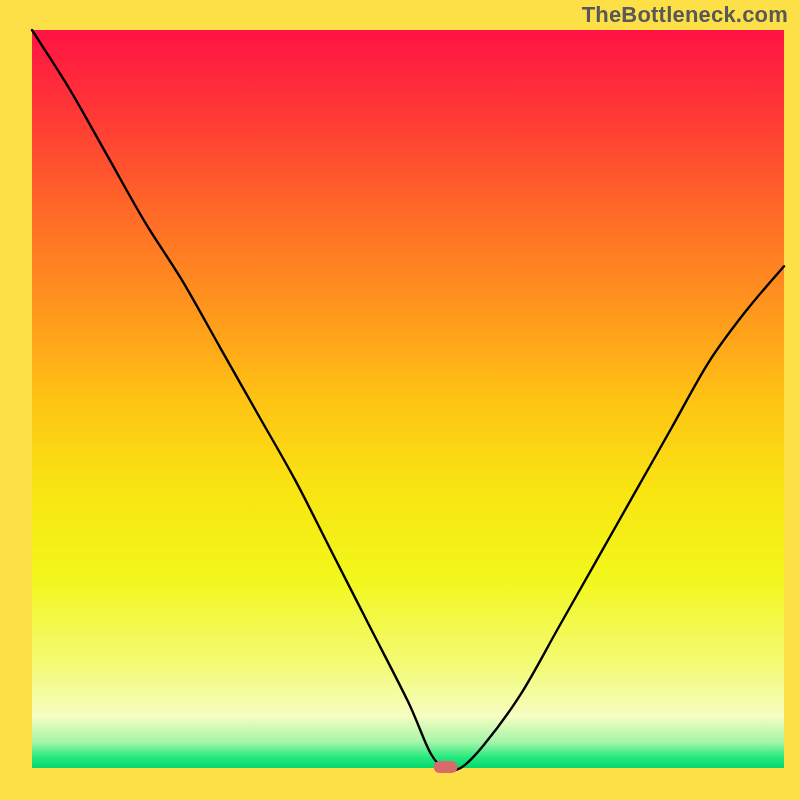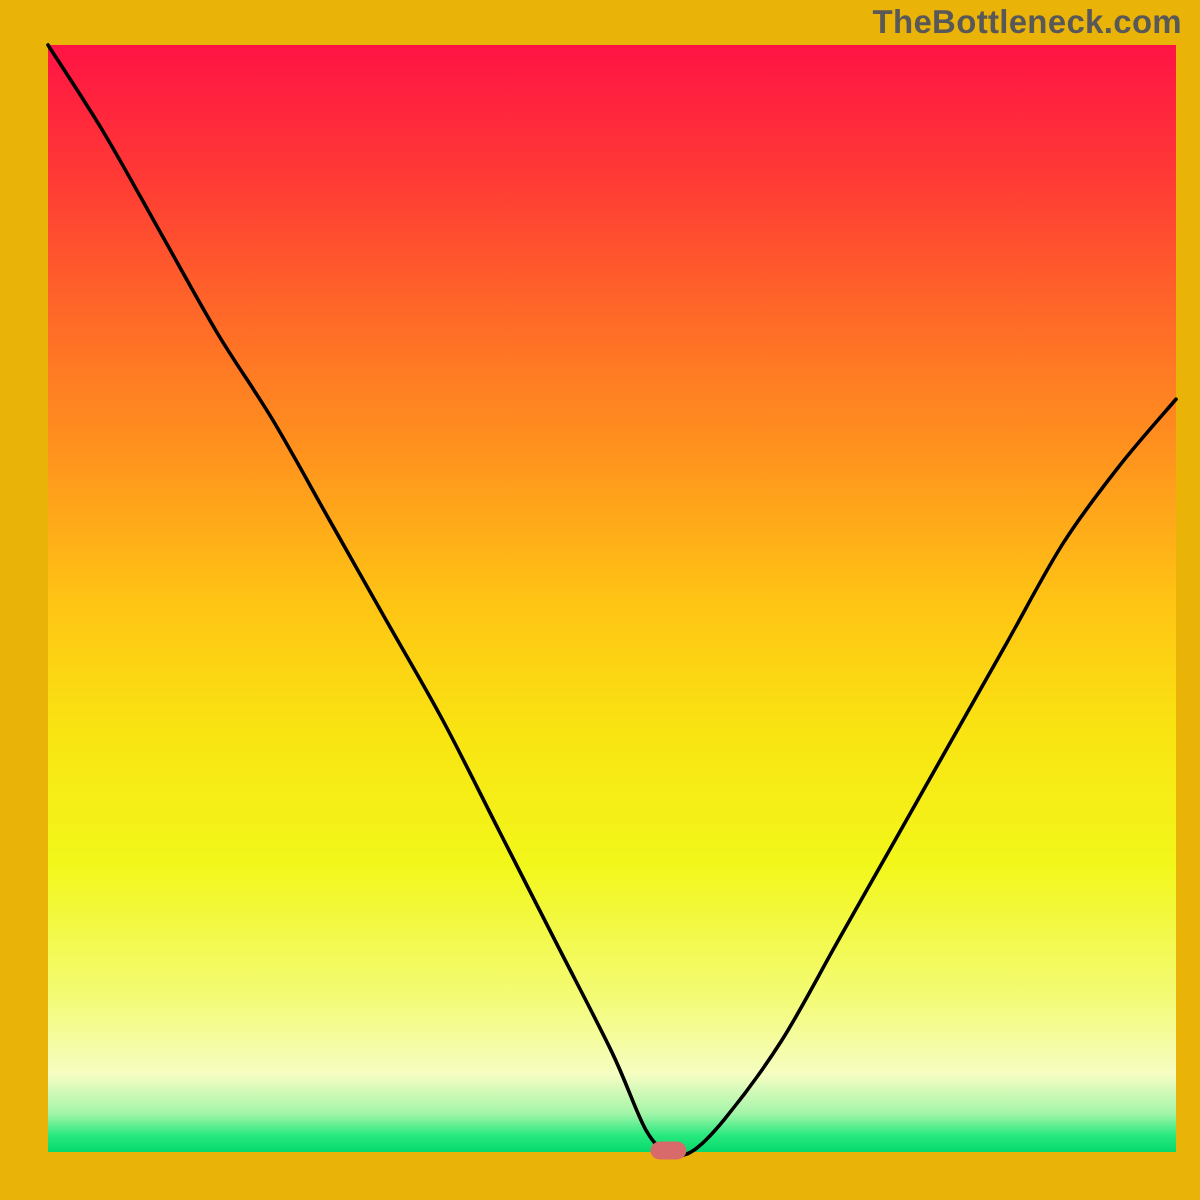--- a/index.html
+++ b/index.html
@@ -7,21 +7,21 @@
     padding: 0;
     width: 800px;
     height: 800px;
     background: #000;
     overflow: hidden;
   }
   .stage {
     position: relative;
     width: 800px;
     height: 800px;
-    background: #eab308;
+    background: #fde047;
   }
   .watermark {
     position: absolute;
     top: 2px;
     right: 12px;
     font-family: Arial, Helvetica, sans-serif;
     font-size: 22px;
     font-weight: 600;
     color: #585858;
     letter-spacing: 0.2px;

